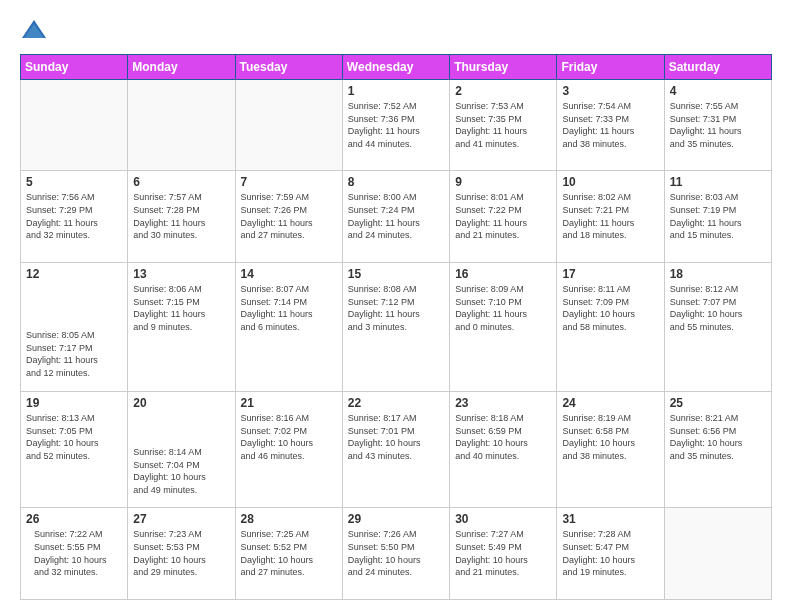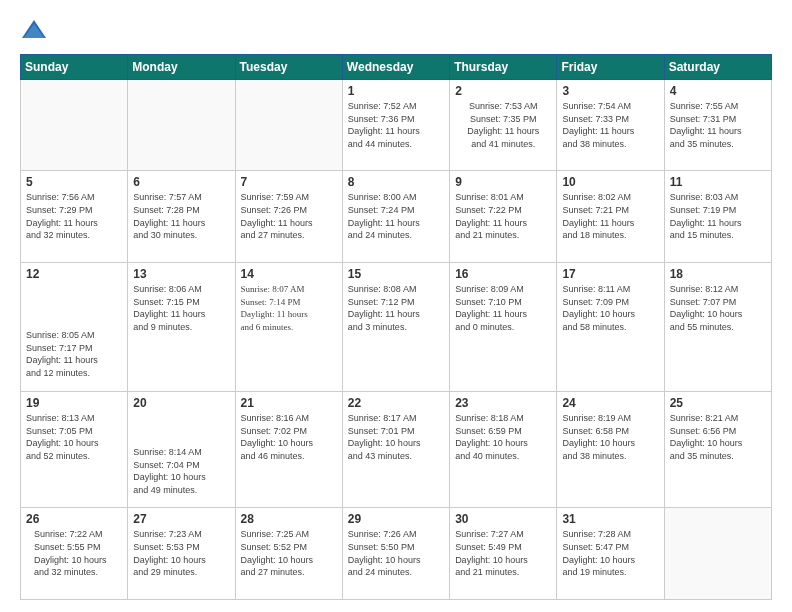--- a/index.html
+++ b/index.html
@@ -61,21 +61,21 @@
       color: #555;
     }
     .calendar {
       flex: 1;
       border: 1px solid #ccc;
       border-collapse: collapse;
       width: 100%;
       table-layout: fixed;
     }
     .calendar th {
-      background: #0f766e;
+      background: #d946ef;
       color: #fff;
       font-size: 12px;
       font-weight: bold;
       padding: 5px 4px;
       text-align: left;
       border: 1px solid #1e5a9a;
     }
     .calendar td {
       vertical-align: top;
       border: 1px solid #ccc;
@@ -141,21 +141,21 @@
           <td class="empty"></td>
           <td>
             <span class="day-num">1</span>
             <div class="day-info" style="white-space: pre-line;">Sunrise: 7:52 AM
 Sunset: 7:36 PM
 Daylight: 11 hours
 and 44 minutes.</div>
           </td>
           <td>
             <span class="day-num">2</span>
-            <div class="day-info" style="white-space: pre-line; text-align: center;">Sunrise: 7:53 AM
+            <div class="day-info" style="white-space: pre-line;">Sunrise: 7:53 AM
 Sunset: 7:35 PM
 Daylight: 11 hours
 and 41 minutes.</div>
           </td>
           <td>
             <span class="day-num">3</span>
             <div class="day-info" style="white-space: pre-line;">Sunrise: 7:54 AM
 Sunset: 7:33 PM
 Daylight: 11 hours
 and 38 minutes.</div>
@@ -229,21 +229,21 @@
           </td>
           <td>
             <span class="day-num">13</span>
             <div class="day-info" style="white-space: pre-line;">Sunrise: 8:06 AM
 Sunset: 7:15 PM
 Daylight: 11 hours
 and 9 minutes.</div>
           </td>
           <td>
             <span class="day-num">14</span>
-            <div class="day-info" style="white-space: pre-line; font-family: Liberation Serif, serif;">Sunrise: 8:07 AM
+            <div class="day-info" style="white-space: pre-line;">Sunrise: 8:07 AM
 Sunset: 7:14 PM
 Daylight: 11 hours
 and 6 minutes.</div>
           </td>
           <td>
             <span class="day-num">15</span>
             <div class="day-info" style="white-space: pre-line;">Sunrise: 8:08 AM
 Sunset: 7:12 PM
 Daylight: 11 hours
 and 3 minutes.</div>

